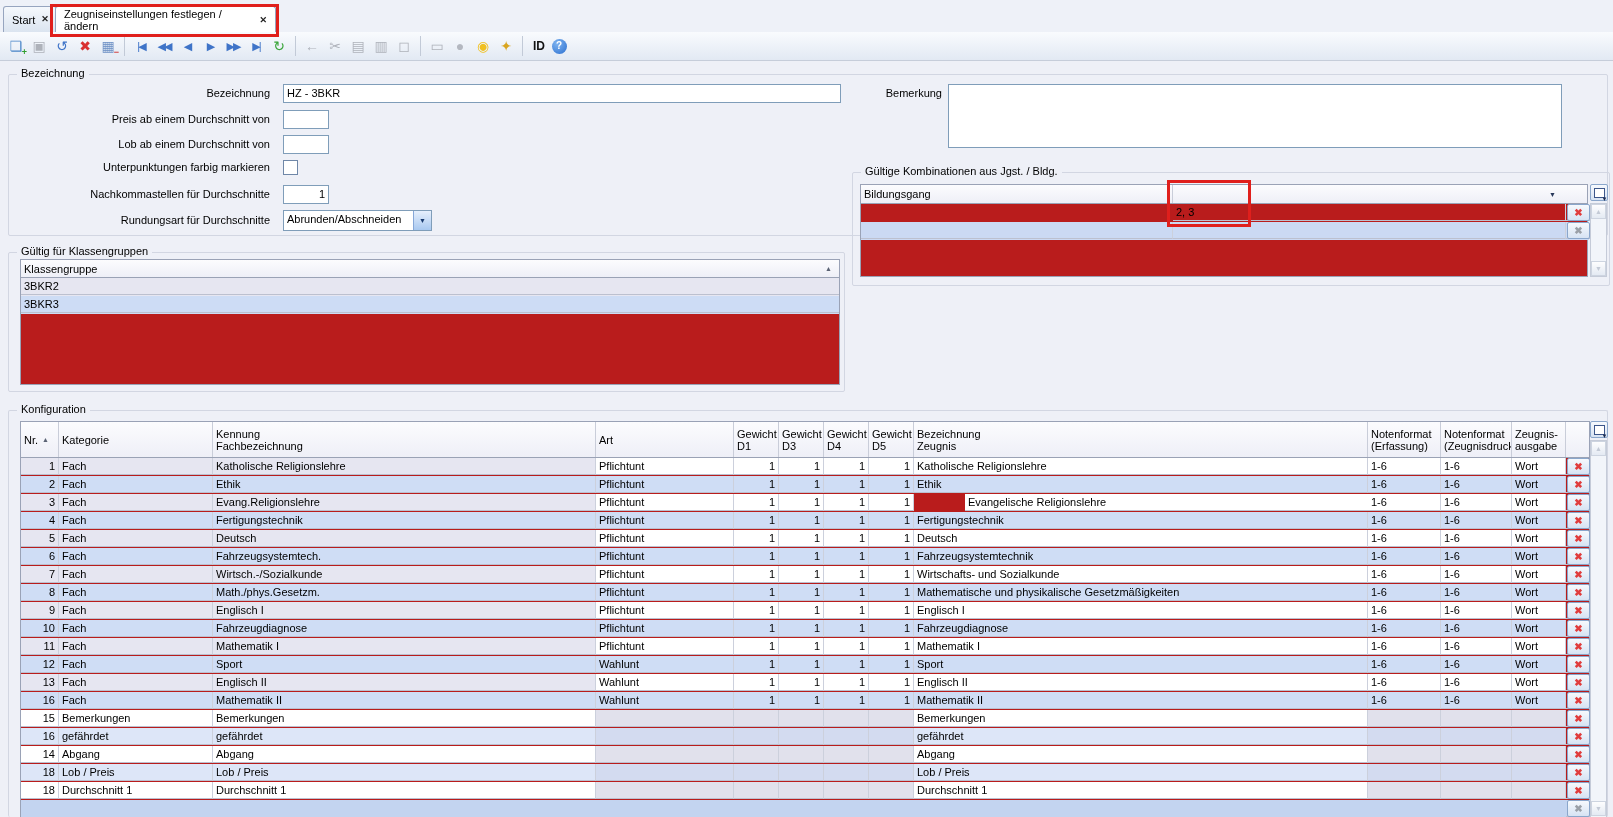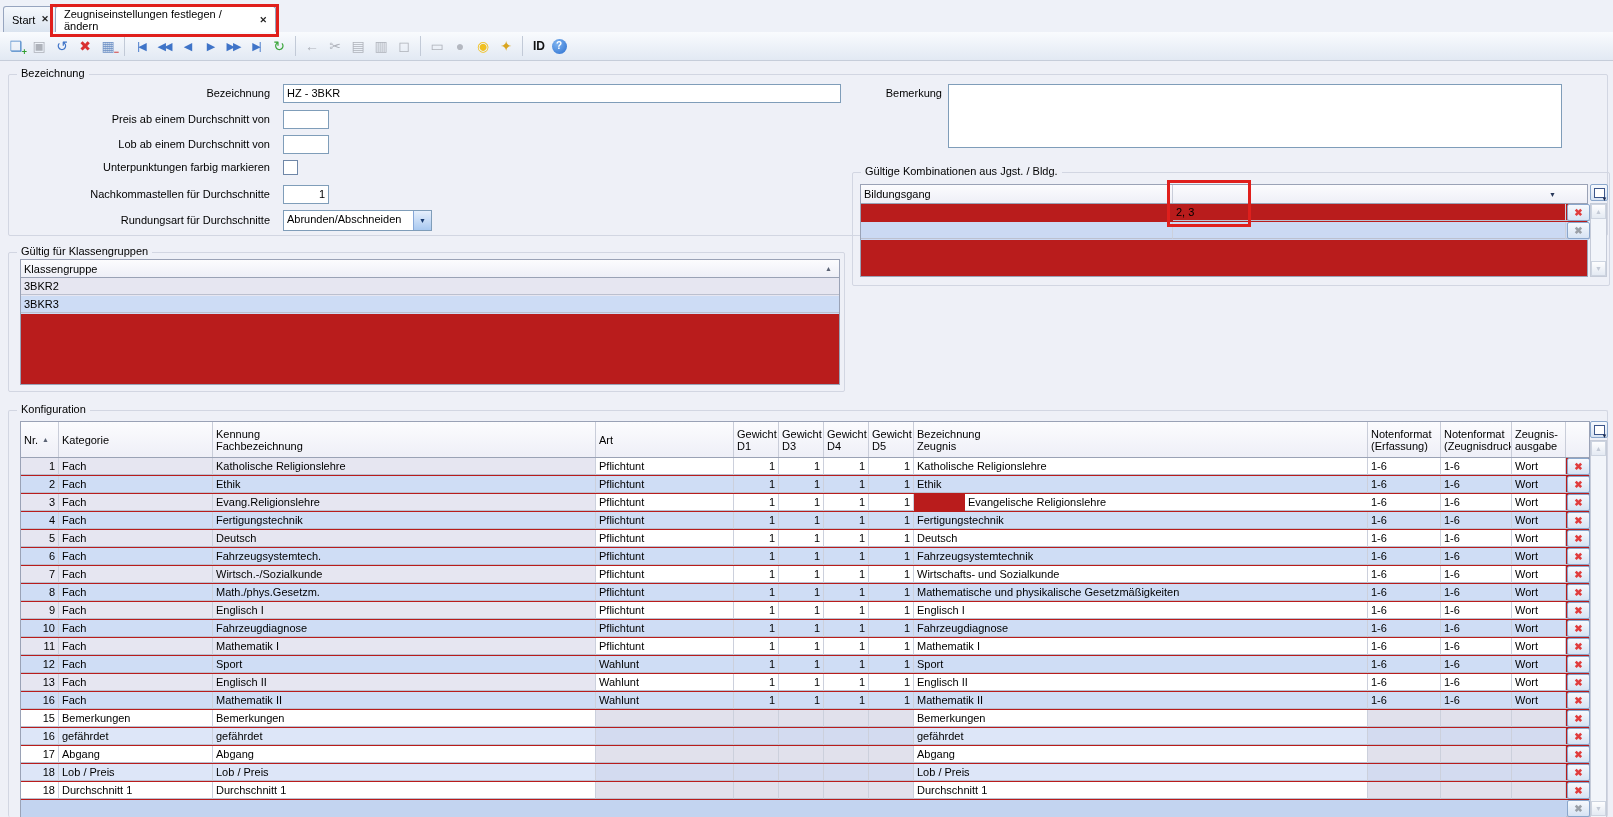--- a/index.html
+++ b/index.html
@@ -504,21 +504,21 @@
           <span class="gcell r dis" style="left: 848px; width: 45px;"></span>
           <span class="gcell" style="left: 893px; width: 454px;">gefährdet</span>
           <span class="gcell dis" style="left: 1347px; width: 73px;"></span>
           <span class="gcell dis" style="left: 1420px; width: 71px;"></span>
           <span class="gcell dis" style="left: 1491px; width: 54px;"></span>
           <span class="xwrap" style="left: 1545px; width: 25px;">
             <span class="xbtn">✖</span>
           </span>
         </div>
         <div class="grow row-os" style="top: 288px; width: 1570px;">
-          <span class="gcell r" style="left: 0px; width: 38px;">17</span>
+          <span class="gcell r" style="left: 0px; width: 38px;">14</span>
           <span class="gcell" style="left: 38px; width: 154px;">Abgang</span>
           <span class="gcell" style="left: 192px; width: 383px;">Abgang</span>
           <span class="gcell dis" style="left: 575px; width: 138px;"></span>
           <span class="gcell r dis" style="left: 713px; width: 45px;"></span>
           <span class="gcell r dis" style="left: 758px; width: 45px;"></span>
           <span class="gcell r dis" style="left: 803px; width: 45px;"></span>
           <span class="gcell r dis" style="left: 848px; width: 45px;"></span>
           <span class="gcell" style="left: 893px; width: 454px;">Abgang</span>
           <span class="gcell dis" style="left: 1347px; width: 73px;"></span>
           <span class="gcell dis" style="left: 1420px; width: 71px;"></span>

